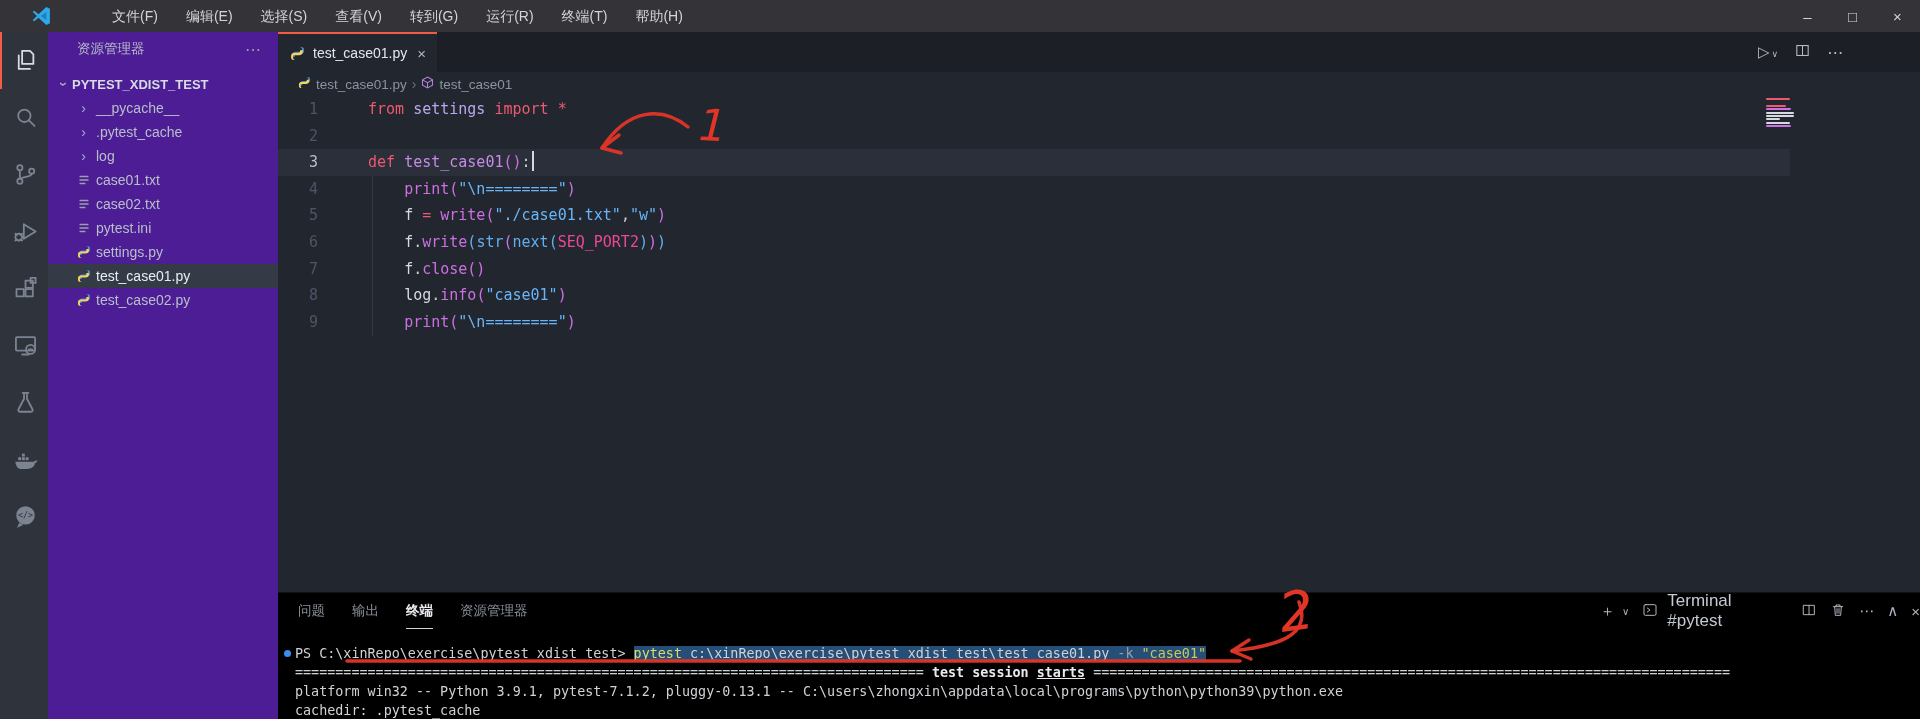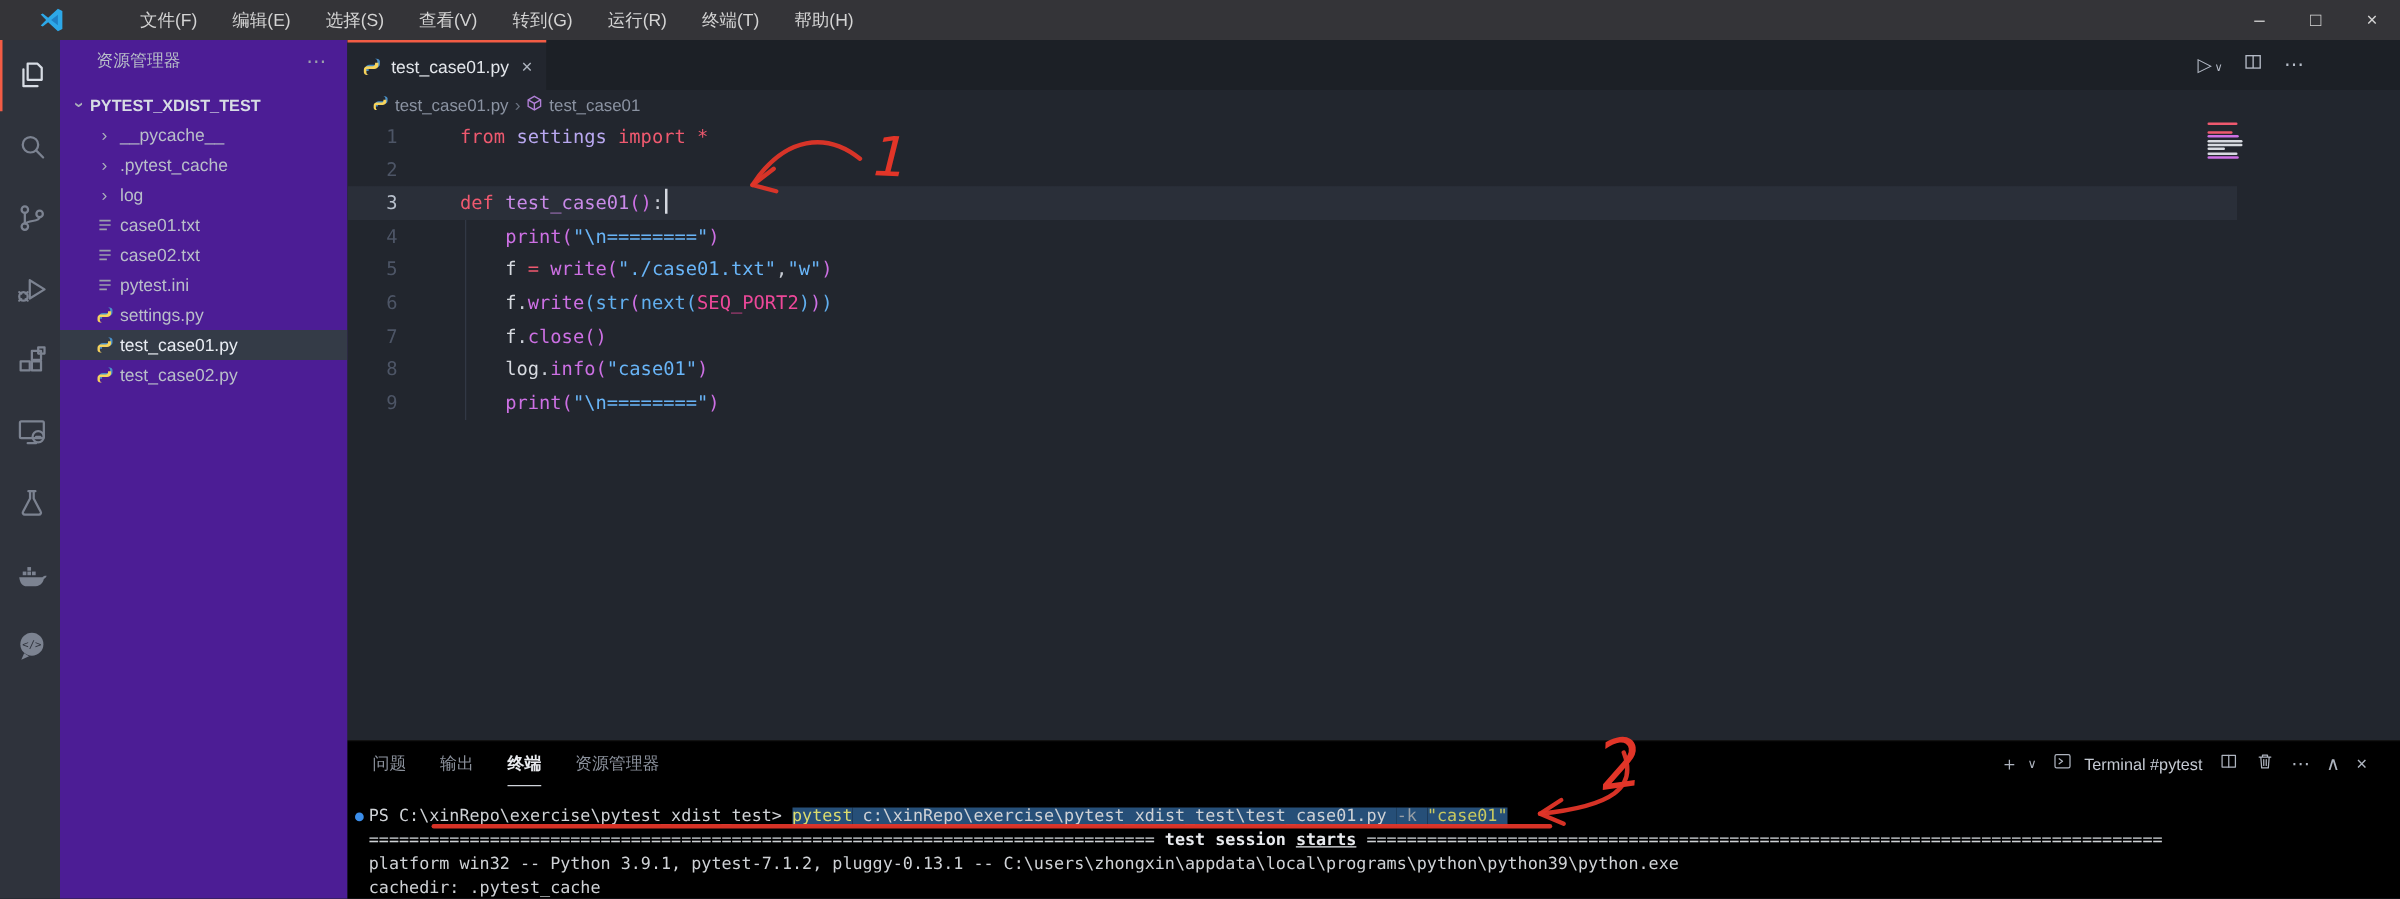--- a/index.html
+++ b/index.html
@@ -86,21 +86,21 @@
   
   .panel { position:relative; height:127px; background:#000000; border-top:1px solid rgba(255,255,255,.07); flex:0 0 auto; }
   .panel-header { height:36px; display:flex; align-items:center; position:relative; }
   .ptabs { display:flex; gap:27px; padding-left:20px; font-size:13.5px; }
   .ptab { color:#8b919c; height:36px; line-height:36px; }
   .ptab.active { color:#e8eaee; font-weight:bold; border-bottom:1px solid #cfd3da; }
   .term-actions { position:absolute; left:1322px; top:0; height:36px; display:flex; align-items:center;
                   gap:13px; color:#aeb4bf; font-size:15px; }
   .term-actions svg { width:16px; height:16px; stroke:#aeb4bf; fill:none; stroke-width:1.5;
                       stroke-linecap:round; stroke-linejoin:round; }
-  .ta-label { font-size:13px; color:#c4c9d2; margin-left:-4px; }
+  .ta-label { font-size:17px; color:#c4c9d2; margin-left:-4px; }
   .ta-sm { font-size:10px; margin-left:-6px; }
 
   .terminal { padding:15px 0 0 17px; font-family:"DejaVu Sans Mono",monospace; font-size:13.4px;
               line-height:19px; white-space:pre; }
   .trow { position:relative; height:19px; }
   .tdot { position:absolute; left:-11px; top:6px; width:7px; height:7px; border-radius:50%;
           background:#3b8eea; }
   .tp{color:#cfd2d6;} .ty{color:#dcdc6e;} .tflag{color:#9aa0a6;} .tstr{color:#c9c95f;}
   .tsel{background:#264f78;} .tb{font-weight:bold;color:#e8eaee;} .tu{text-decoration:underline;}
 

